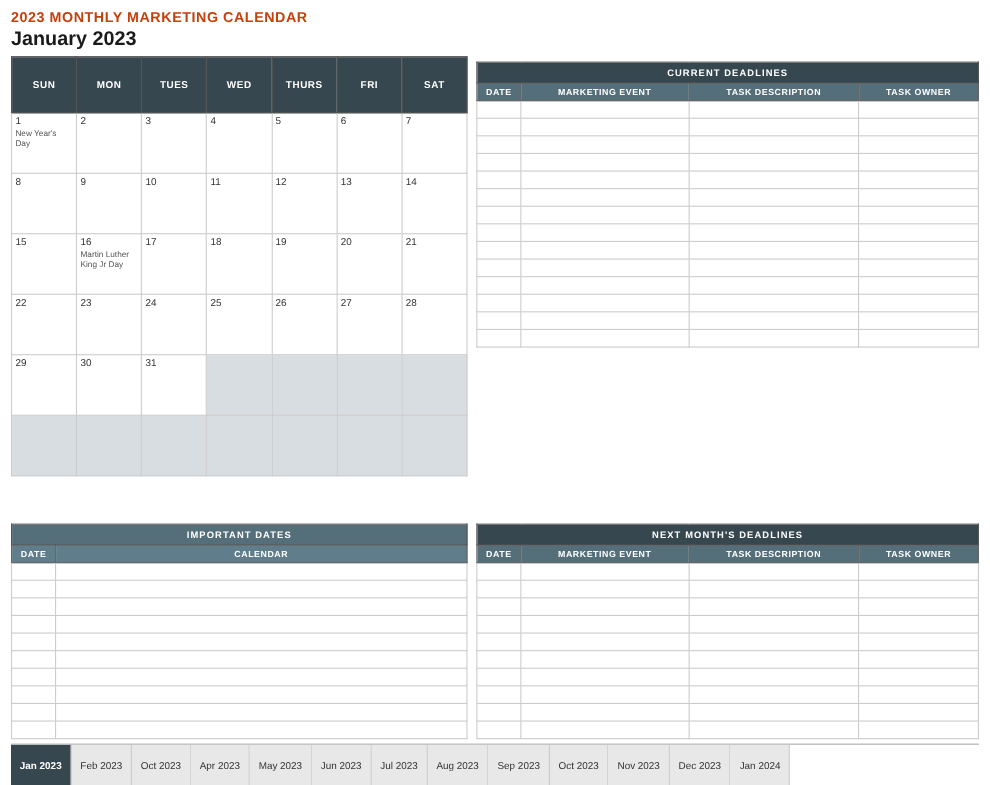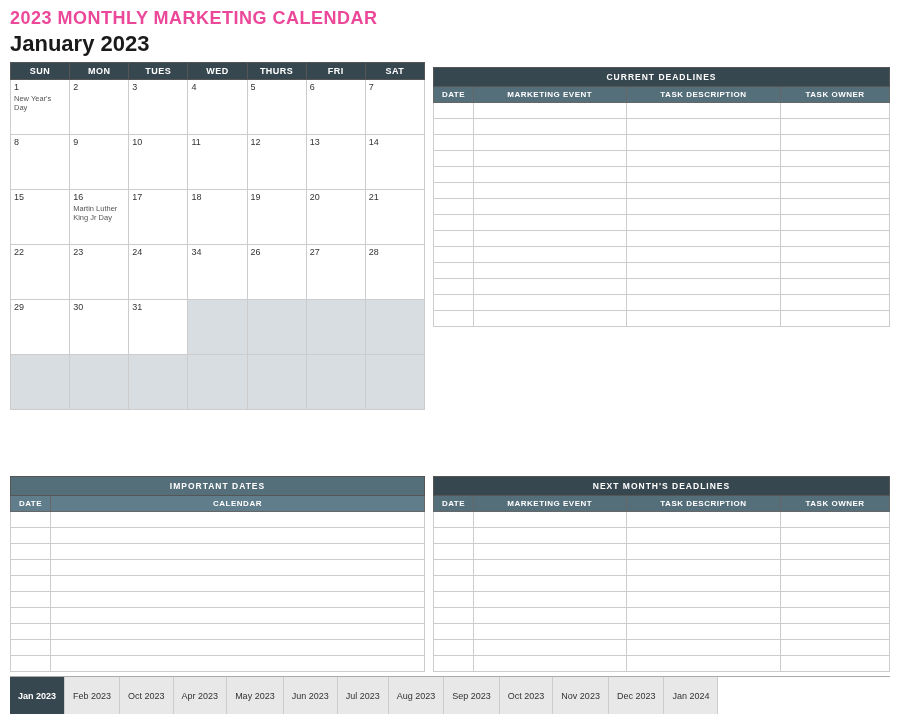--- a/index.html
+++ b/index.html
@@ -14,29 +14,29 @@
 
     .main-container {
       width: 900px;
       height: 714px;
       display: flex;
       flex-direction: column;
       padding: 8px 10px 0 10px;
     }
 
     .app-title {
-      font-size: 18px;
+      font-size: 13px;
       font-weight: bold;
-      color: #ec4899;
+      color: #c2410c;
       margin-bottom: 2px;
       letter-spacing: 0.5px;
     }
 
     .month-title {
-      font-size: 22px;
+      font-size: 18px;
       font-weight: bold;
       color: #1a1a1a;
       margin-bottom: 5px;
     }
 
     .content-row {
       display: flex;
       flex: 1;
       gap: 8px;
     }
@@ -60,21 +60,21 @@
       width: 100%;
       table-layout: fixed;
     }
 
     .calendar th {
       background: #37474f;
       color: #fff;
       text-align: center;
       font-size: 9px;
       font-weight: bold;
-      padding: 3px 2px;
+      padding: 20px 2px;
       border: 1px solid #555;
       letter-spacing: 0.5px;
     }
 
     .calendar td {
       border: 1px solid #ccc;
       vertical-align: top;
       padding: 2px 3px;
       height: 55px;
       font-size: 9px;
@@ -235,21 +235,21 @@
             <td><span class="day-num">17</span></td>
             <td><span class="day-num">18</span></td>
             <td><span class="day-num">19</span></td>
             <td><span class="day-num">20</span></td>
             <td><span class="day-num">21</span></td>
           </tr>
           <tr>
             <td><span class="day-num">22</span></td>
             <td><span class="day-num">23</span></td>
             <td><span class="day-num">24</span></td>
-            <td><span class="day-num">34</span></td>
+            <td><span class="day-num">25</span></td>
             <td><span class="day-num">26</span></td>
             <td><span class="day-num">27</span></td>
             <td><span class="day-num">28</span></td>
           </tr>
           <tr>
             <td><span class="day-num">29</span></td>
             <td><span class="day-num">30</span></td>
             <td><span class="day-num">31</span></td>
             <td class="empty-cell"></td>
             <td class="empty-cell"></td>

